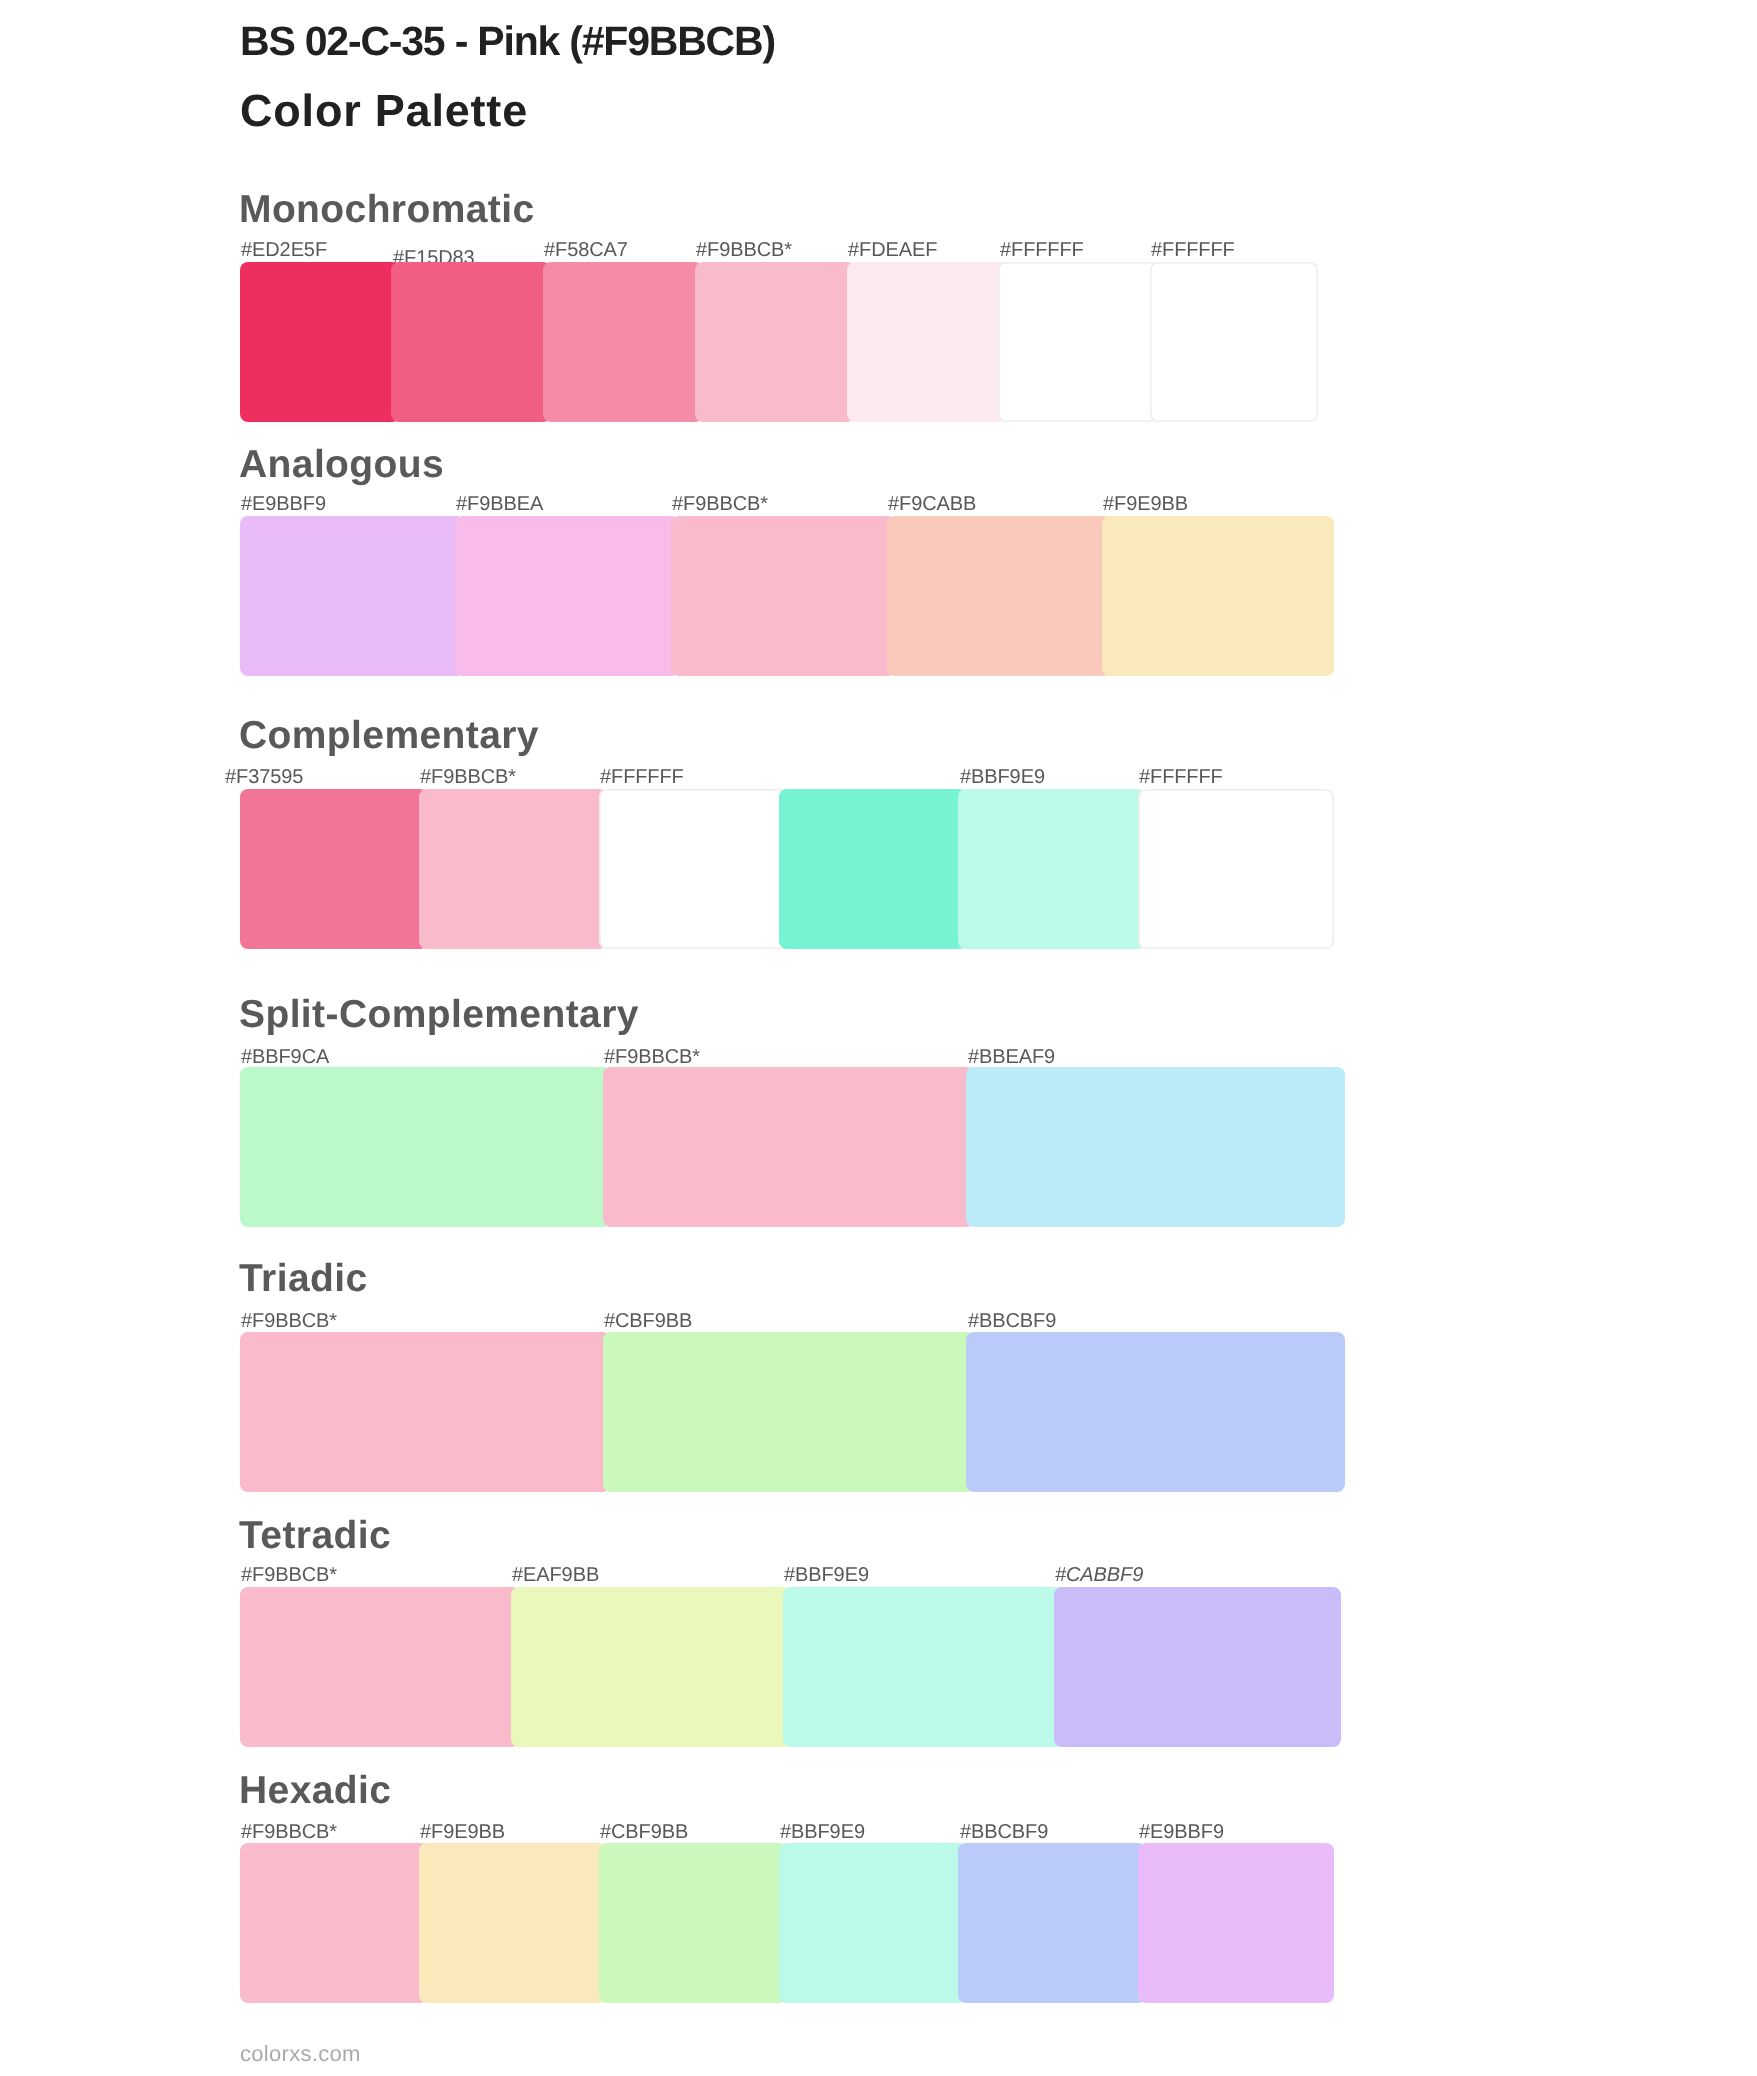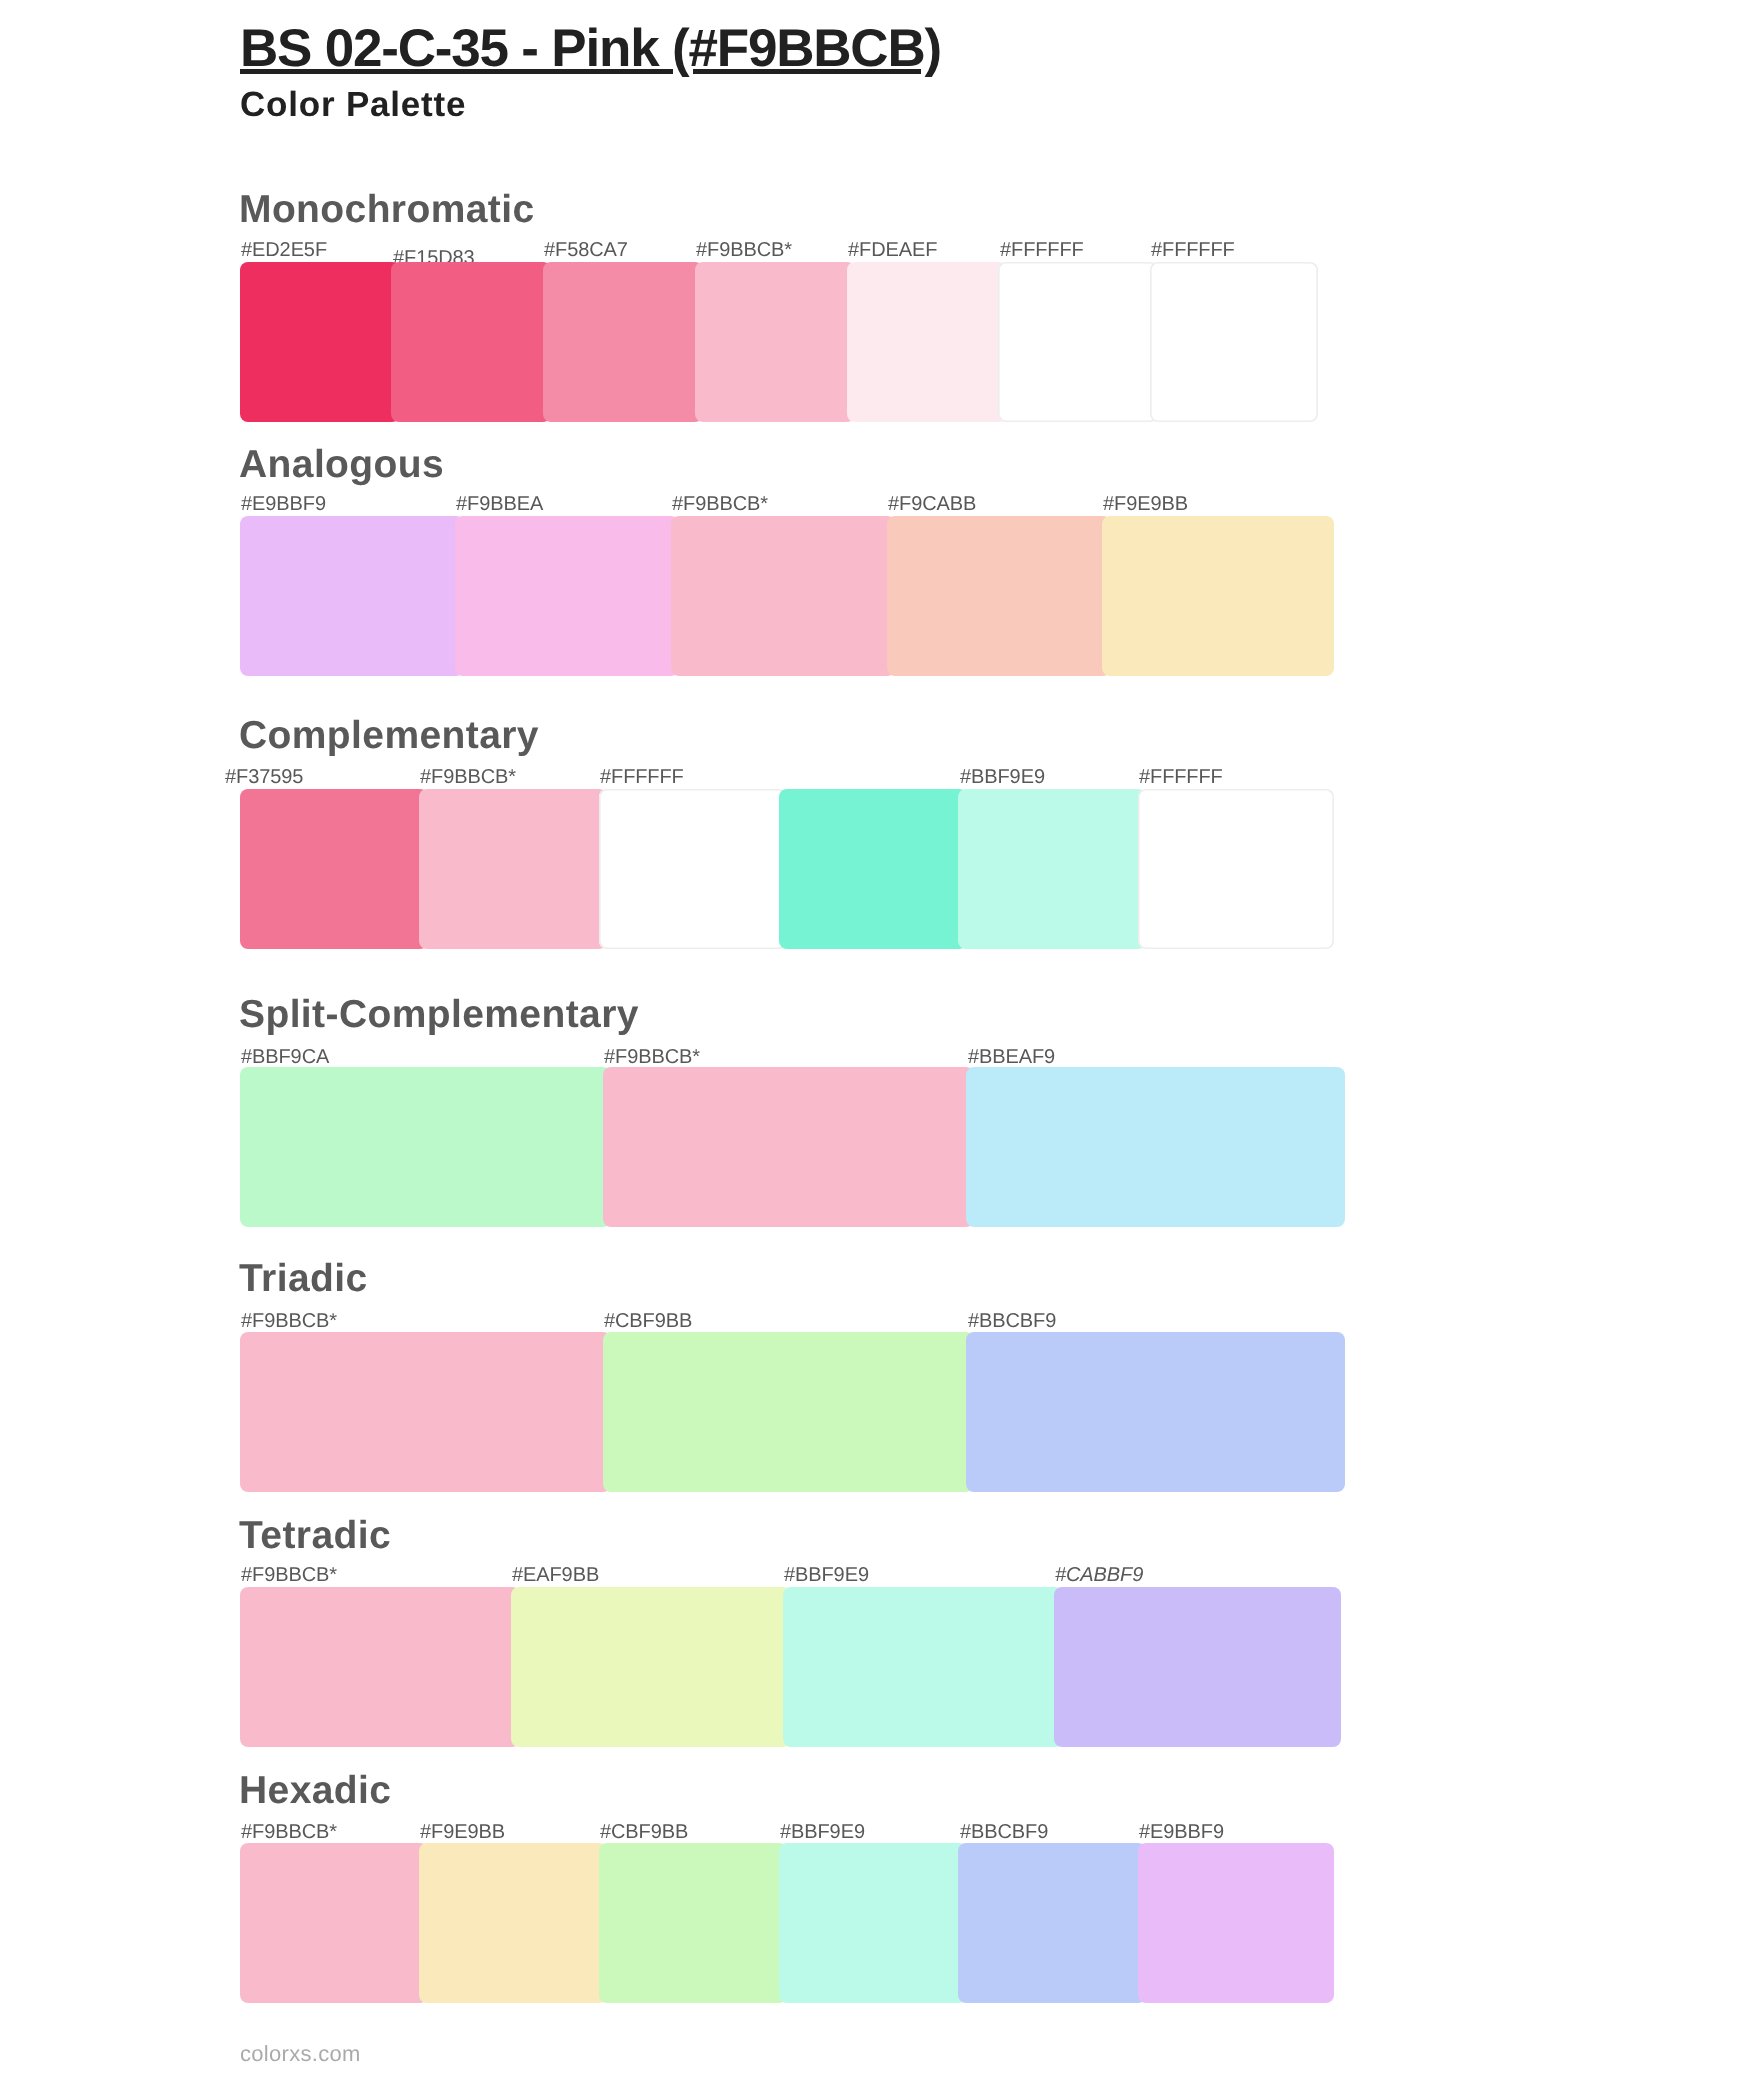--- a/index.html
+++ b/index.html
@@ -1,20 +1,20 @@
 <!DOCTYPE html>
 <html style="font-size:12.8px"><head>
 <meta charset="utf-8">
 <style>
   html,body{margin:0;padding:0;background:#ffffff;}
   body{width:1757px;height:2077px;font-family:"Liberation Sans",sans-serif;-webkit-font-smoothing:antialiased;text-rendering:geometricPrecision;}
   .page{position:relative;width:1757px;height:2077px;overflow:hidden;background:#fff;}
   .title,.subtitle,.sec-title,.lbl,.footer{position:absolute;white-space:nowrap;transform:translateZ(0);}
-  .title{left:240px;font-size:53px;font-weight:700;color:#212121;letter-spacing:-1.2px;text-decoration:underline;}
-  .subtitle{left:240px;font-size:35px;font-weight:700;color:#212121;letter-spacing:0.8px;}
+  .title{left:240px;font-size:41px;font-weight:700;color:#212121;letter-spacing:-1.2px;}
+  .subtitle{left:240px;font-size:45px;font-weight:700;color:#212121;letter-spacing:0.8px;}
   .sec-title{left:239px;font-size:39px;font-weight:700;color:#595959;letter-spacing:0.4px;}
   .lbl{font-size:20px;color:#585858;letter-spacing:-0.1px;}
   .footer{left:240px;font-size:22px;color:#aaaaaa;letter-spacing:0.3px;}
   .section,.strip{position:static;}
   .sw{position:absolute;height:160px;border-radius:8px;}
   .sw.white{box-shadow:inset 0 0 0 1.6px #ededed;}
 </style>
 </head>
 <body>
 

